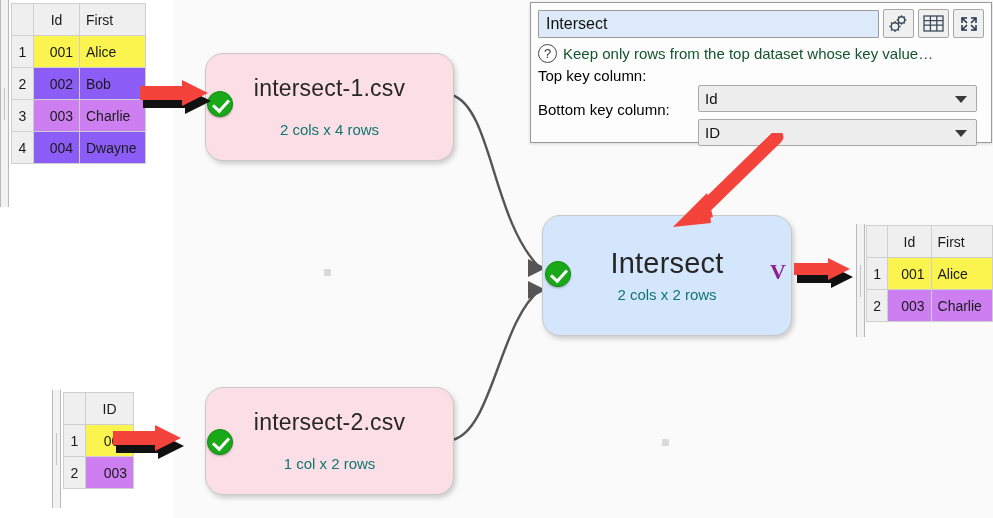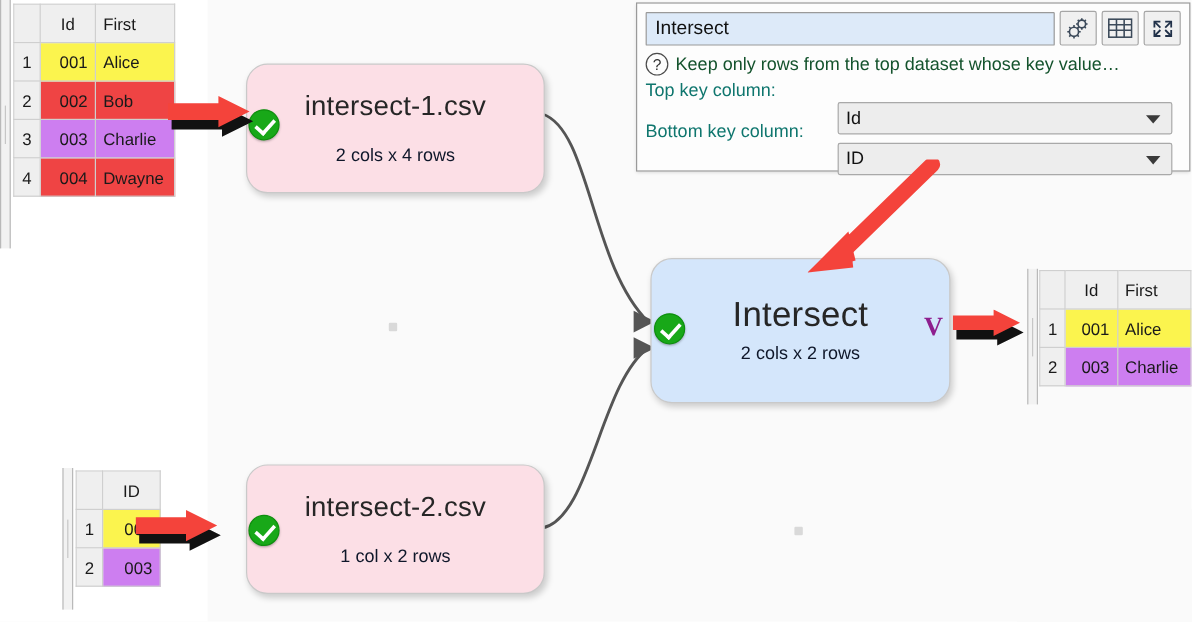--- a/index.html
+++ b/index.html
@@ -27,21 +27,21 @@
     position:absolute; border-radius:18px;
     border:1px solid #c9c9c9;
     box-shadow: 2px 3px 5px rgba(0,0,0,.18);
     display:flex; flex-direction:column; align-items:center; justify-content:center;
     color:#262626;
   }
   .node.pink { background:#fcdfe6; }
   .node.blue { background:#d4e6fb; }
   .node-title { font-size:23px; line-height:1.1; letter-spacing:.2px; }
   .node.blue .node-title { font-size:29px; }
-  .node-sub { font-size:15px; margin-top:20px; color:#0f172a; }
+  .node-sub { font-size:15px; margin-top:20px; color:#0f766e; }
   .node.blue .node-sub { margin-top:6px; }
 
   
   .check {
     position:absolute; width:26px; height:26px; border-radius:50%;
     background:#18a818; border:1px solid #0d8f0d;
     box-shadow:0 1px 2px rgba(0,0,0,.3);
   }
   .check::after {
     content:""; position:absolute; left:8px; top:4px;
@@ -54,21 +54,21 @@
   }
 
   
   #links { position:absolute; left:0; top:0; width:993px; height:518px; pointer-events:none; }
 
   
   .tbl-wrap { position:absolute; background:#ffffff; }
   table.dt { border-collapse:collapse; font-size:14px; color:#1a1a1a; background:#ffffff; }
   table.dt th, table.dt td {
     border:1px solid #cfcfcf; padding:0 6px; height:32px; white-space:nowrap;
-    background:#ef4444;
+    background:#8b5cf6;
   }
   table.dt th { background:#efefef; font-weight:normal; text-align:center; color:#1a1a1a; }
   table.dt td.rowhdr { background:#efefef; text-align:center; width:22px; padding:0 4px; color:#1a1a1a; }
   td.num { text-align:right;margin-left:32px; }
   .hl-yellow { background:#fbf44e !important; }
   .hl-purple { background:#cd7ef0 !important; }
 
   .splitter {
     position:absolute; width:9px; background:#f2f2f2;
     border-left:1px solid #b9b9b9; border-right:1px solid #b9b9b9;
@@ -98,21 +98,21 @@
     display:flex; align-items:center; justify-content:center;
   }
   #hint-row { margin-bottom:4px; }
   .help-icon {
     width:19px; height:19px; border-radius:50%; border:1.6px solid #4a4a4a;
     color:#333; font-size:13px; display:flex; align-items:center; justify-content:center;
     margin-right:6px; flex:none; font-family:"Liberation Sans", sans-serif;
   }
   .hint-text { font-size:15px; color:#14532d; white-space:nowrap; overflow:hidden; }
   .field-row { margin-bottom:5px; }
-  .field-label { font-size:15px; color:#0f766e; white-space:nowrap; }
+  .field-label { font-size:15px; color:#000000; white-space:nowrap; }
   .combo {
     height:27px; background:#ededed; border:1px solid #a9a9a9; border-radius:2px;
     display:flex; align-items:center; padding:0 6px; font-size:15px; color:#111;
     position:relative;
   }
   .combo .caret {
     position:absolute; right:9px; top:50%; margin-top:-3px;
     width:0;height:0;border-left:6px solid transparent;border-right:6px solid transparent;
     border-top:7px solid #3a3a3a;
   }

